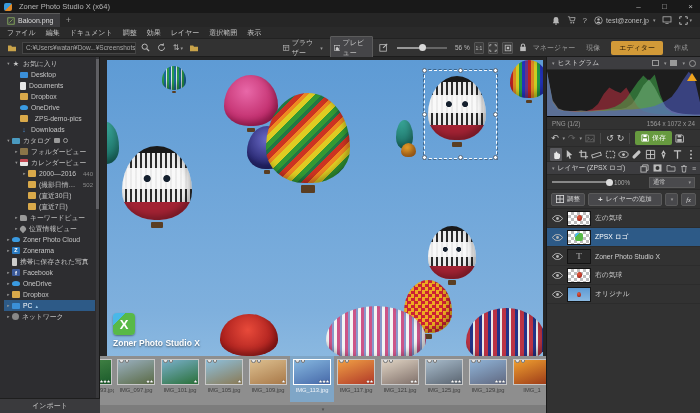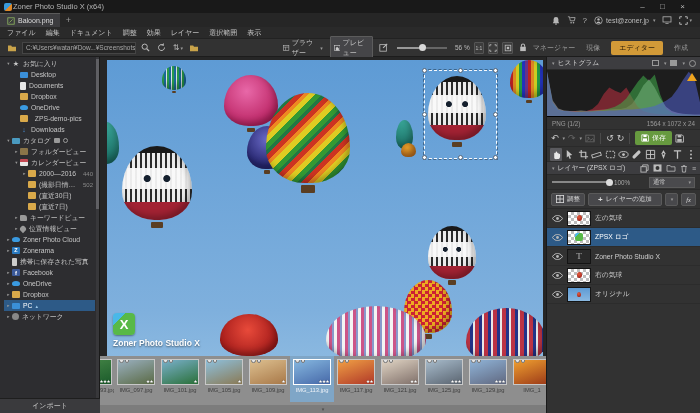--- a/index.html
+++ b/index.html
@@ -1,19 +1,19 @@
 <!DOCTYPE html>
 <html><head>
 <meta charset="utf-8">
 <style>
 *{margin:0;padding:0;box-sizing:border-box}
 html,body{width:700px;height:413px;overflow:hidden}
 body{background:#1e1e1e;font-family:"Liberation Sans","DejaVu Sans",sans-serif;color:#c8c8c8;position:relative;font-size:8px;-webkit-font-smoothing:antialiased}
 
-#titlebar{position:absolute;left:0;top:0;width:700px;height:13px;background:#191919;display:flex;align-items:center;padding:0 8px 0 4px;gap:1px}
+#titlebar{position:absolute;left:0;top:0;width:700px;height:13px;background:#191919;display:flex;align-items:center;padding:0 0 0 4px;gap:7px}
 .appicon{width:8px;height:8px;border-radius:2px;background:linear-gradient(135deg,#3a9ad9 0 50%,#e08a2a 50%);flex:none}
 #titlebar .t{font-size:7.5px;color:#b5b5b5;flex:1;white-space:nowrap}
 .winbtn{width:19px;height:13px;display:flex;align-items:center;justify-content:center;color:#bbb;font-size:8px;line-height:1}
 
 #tabrow{position:absolute;left:0;top:13px;width:700px;height:14px;background:#262626;display:flex;align-items:stretch}
 .tab{background:#3c3c3f;border-top:1px solid #5a5a5a;display:flex;align-items:center;gap:3px;padding:0 7px;max-width:130px}
 .tab .tl{font-size:7px;color:#ddd;white-space:nowrap}
 .addtab{width:16px;display:flex;align-items:center;justify-content:center;color:#999;font-size:9px}
 #tabicons{margin-left:auto;display:flex;align-items:center;gap:7px;padding-right:8px}
 #tabicons .ic{display:flex;align-items:center;color:#b5b5b5}

